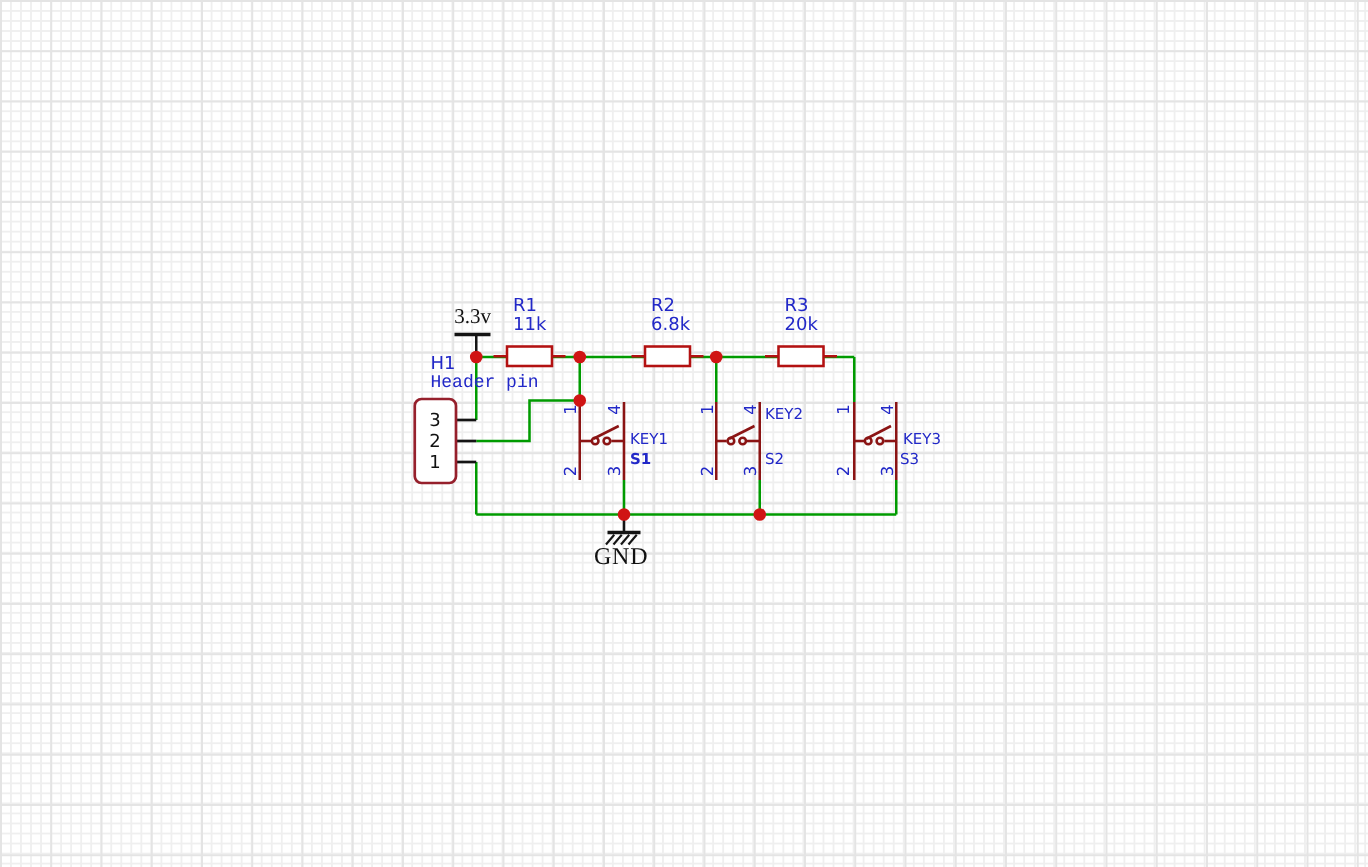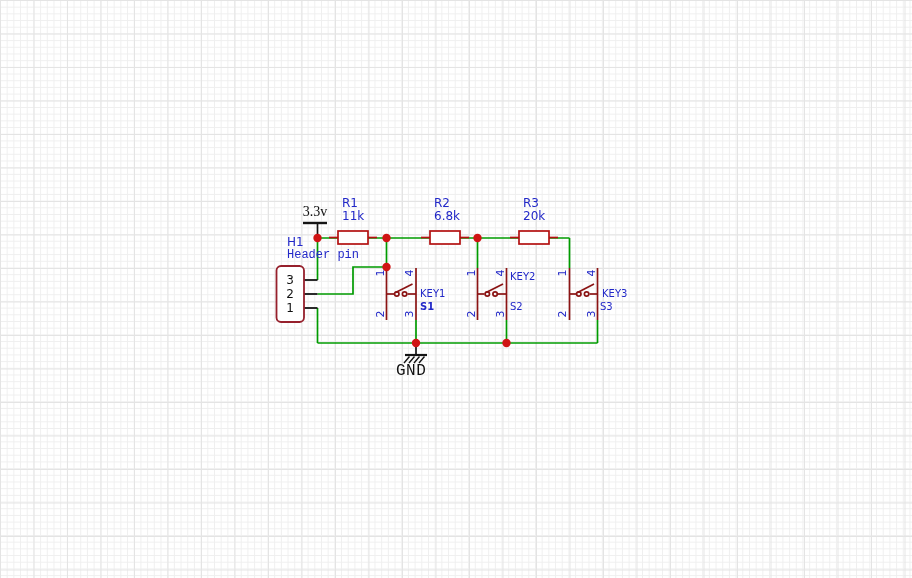--- a/index.html
+++ b/index.html
@@ -15,21 +15,21 @@
       linear-gradient(to bottom, #efefef 1px, transparent 1px);
     background-size: 33.5px 33.5px, 33.5px 33.5px, 6.7px 6.7px, 6.7px 6.7px;
     font-family:"DejaVu Sans", sans-serif;
   }
   #schem-svg{position:absolute;left:0;top:0;}
   .lbl{position:absolute;white-space:nowrap;line-height:13px;font-size:12px;}
   .blue{color:#2228c8;}
   .blk{color:#111111;}
   .net{font-family:"Liberation Serif","DejaVu Serif",serif;}
   .power-label{left:300px;top:204px;width:30px;text-align:center;font-size:14px;line-height:15px;}
-  .gnd-label{left:396px;top:363px;font-size:16px;line-height:17px;letter-spacing:0.5px;font-family:Liberation Mono, monospace;}
+  .gnd-label{left:396px;top:363px;font-size:16px;line-height:17px;letter-spacing:0.5px;}
   .h1-ref{left:287px;top:236px;}
   .h1-name{left:287px;top:249px;font-family:Liberation Mono, monospace;}
   .hdr-digit{width:12px;text-align:center;color:#111111;font-size:12px;}
   .res-label{top:197px;}
   .sw-digit{width:14px;height:12px;text-align:center;font-size:11px;line-height:12px;transform:rotate(-90deg);}
   .sw-name{font-size:10px;}
 </style>
 </head>
 <body>
 

